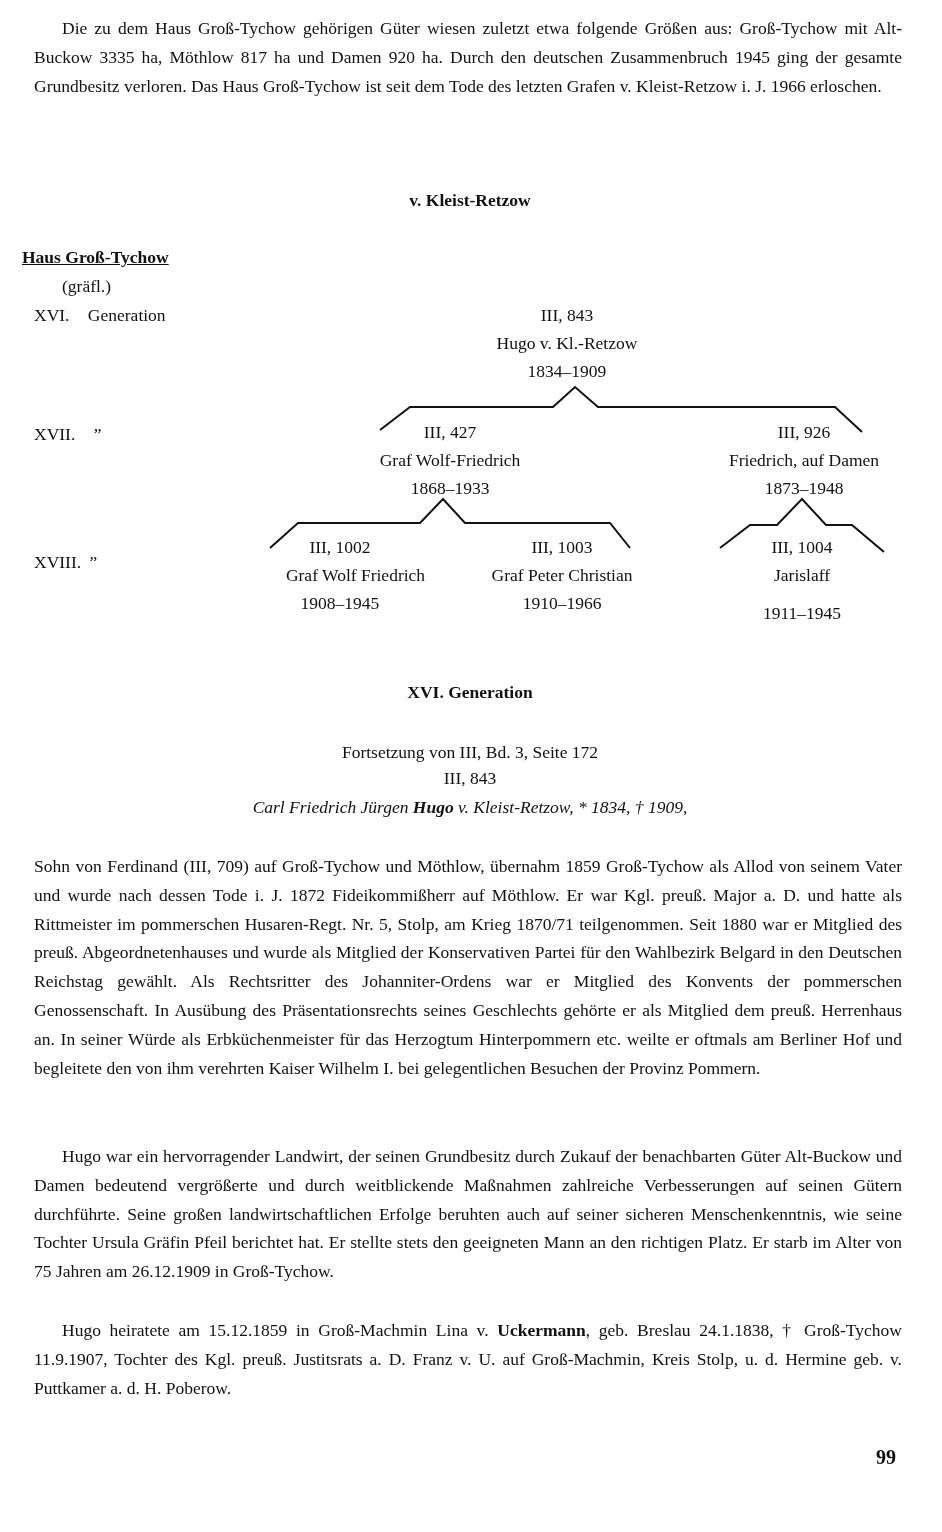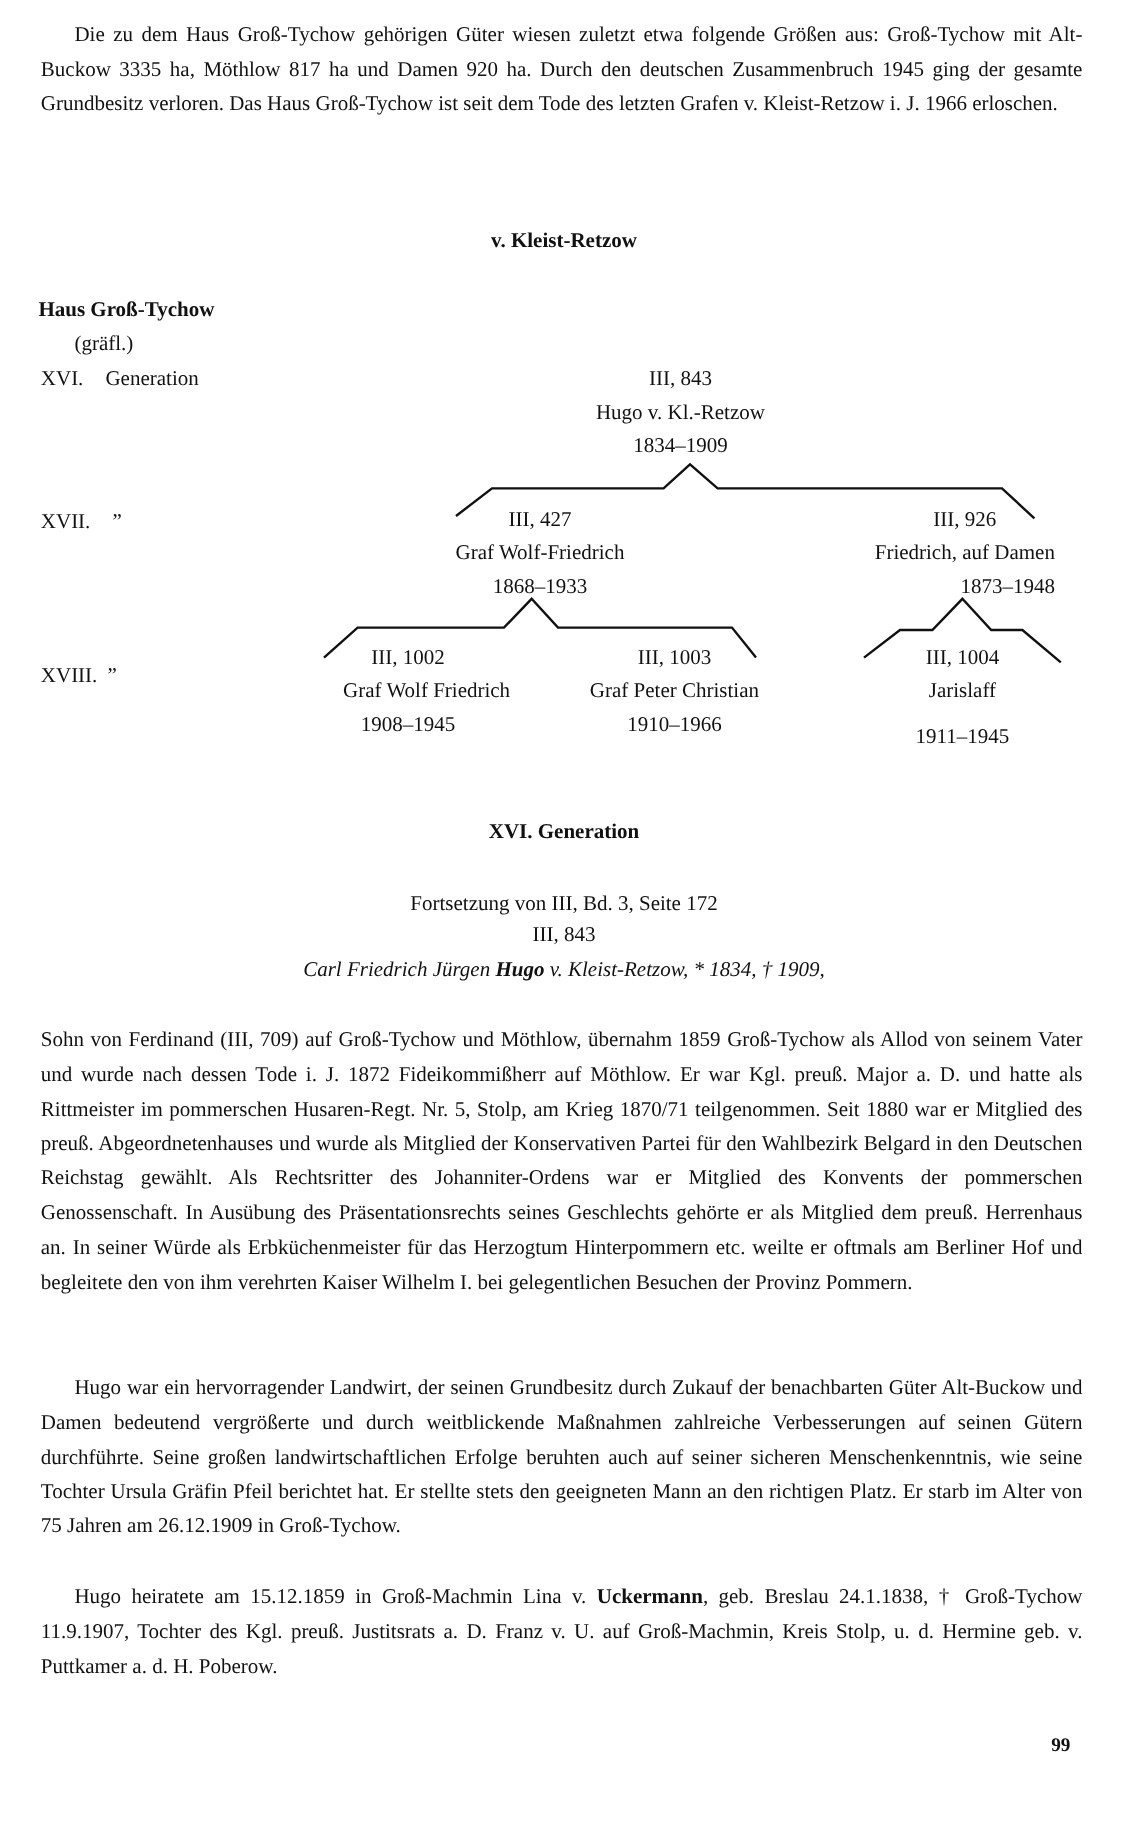--- a/index.html
+++ b/index.html
@@ -11,30 +11,30 @@
   .para {
     position: absolute; left: 34px; width: 868px;
     line-height: 28.8px; text-align: justify; margin: 0;
   }
   .indent { text-indent: 28px; }
   .abs { position: absolute; white-space: nowrap; }
   .center { transform: translateX(-50%); text-align: center; }
   .bold { font-weight: bold; }
   svg.tree { position: absolute; left: 0; top: 0; }
   svg.tree polyline { fill: none; stroke: #111; stroke-width: 2; }
-  .pnum { position: absolute; left: 876px; top: 1446px; font-weight: bold; font-size: 16px; }
+  .pnum { position: absolute; left: 876px; top: 1446px; font-weight: bold; font-size: 20px; }
 </style>
 </head>
 <body>
 
 <p class="para indent" style="top:14px;">Die zu dem Haus Groß-Tychow gehörigen Güter wiesen zuletzt etwa folgende Größen aus: Groß-Tychow mit Alt-Buckow 3335 ha, Möthlow 817 ha und Damen 920 ha. Durch den deutschen Zusammenbruch 1945 ging der gesamte Grundbesitz verloren. Das Haus Groß-Tychow ist seit dem Tode des letzten Grafen v. Kleist-Retzow i. J. 1966 erloschen.</p>
 
 <div class="abs center bold" style="left:470px; top:190px;">v. Kleist-Retzow</div>
 
-<div class="abs bold" style="left:32px; top:247px;">Haus Groß-Tychow</div>
+<div class="abs bold" style="left:22px; top:247px;text-decoration:underline;">Haus Groß-Tychow</div>
 <div class="abs" style="left:62px; top:276px;">(gräfl.)</div>
 
 <div class="abs" style="left:34px; top:305px;">
   <span>XVI.</span>
   <span style="margin-left:14px;">Generation</span>
 </div>
 <div class="abs" style="left:34px; top:424px;">
   <span>XVII.</span>
   <span style="margin-left:14px;">”</span>
 </div>
@@ -56,21 +56,21 @@
 </div>
 
 <div class="abs center" style="left:450px; top:422px;">
   <div>III, 427</div>
   <div style="margin-top:7px;">Graf Wolf-Friedrich</div>
   <div style="margin-top:7px;">1868–1933</div>
 </div>
 <div class="abs center" style="left:804px; top:422px;">
   <div>III, 926</div>
   <div style="margin-top:7px;">Friedrich, auf Damen</div>
-  <div style="margin-top:7px;text-align:right;">1873–1948</div>
+  <div style="margin-top:7px;">1873–1948</div>
 </div>
 
 <div class="abs center" style="left:340px; top:537px;">
   <div>III, 1002</div>
   <div style="margin-top:7px;margin-left:31px;">Graf Wolf Friedrich</div>
   <div style="margin-top:7px;">1908–1945</div>
 </div>
 <div class="abs center" style="left:562px; top:537px;">
   <div>III, 1003</div>
   <div style="margin-top:7px;">Graf Peter Christian</div>

